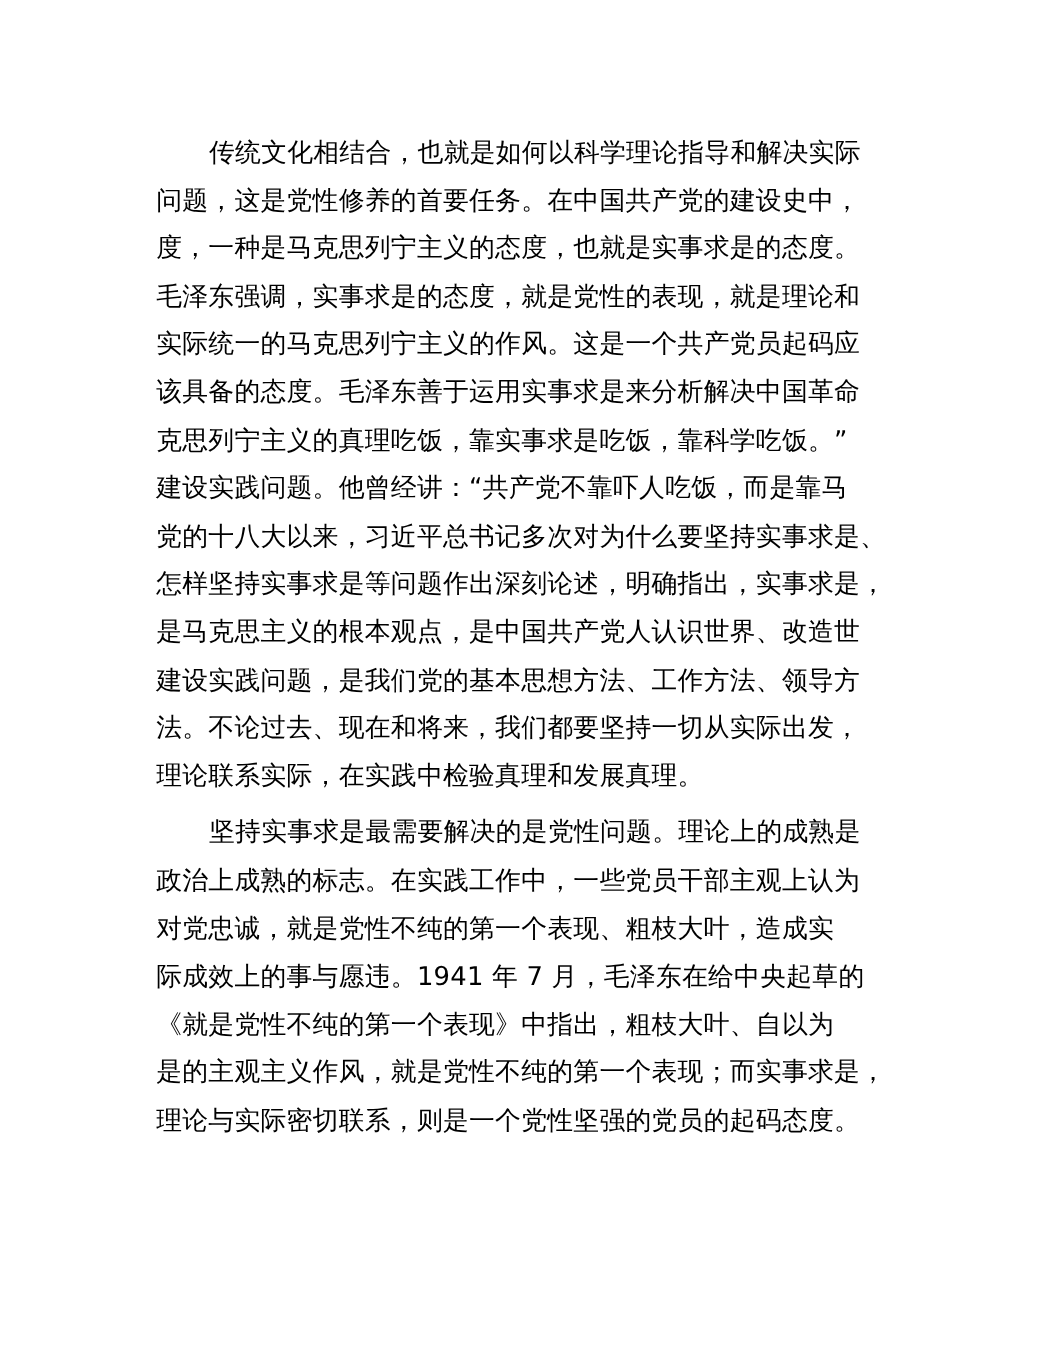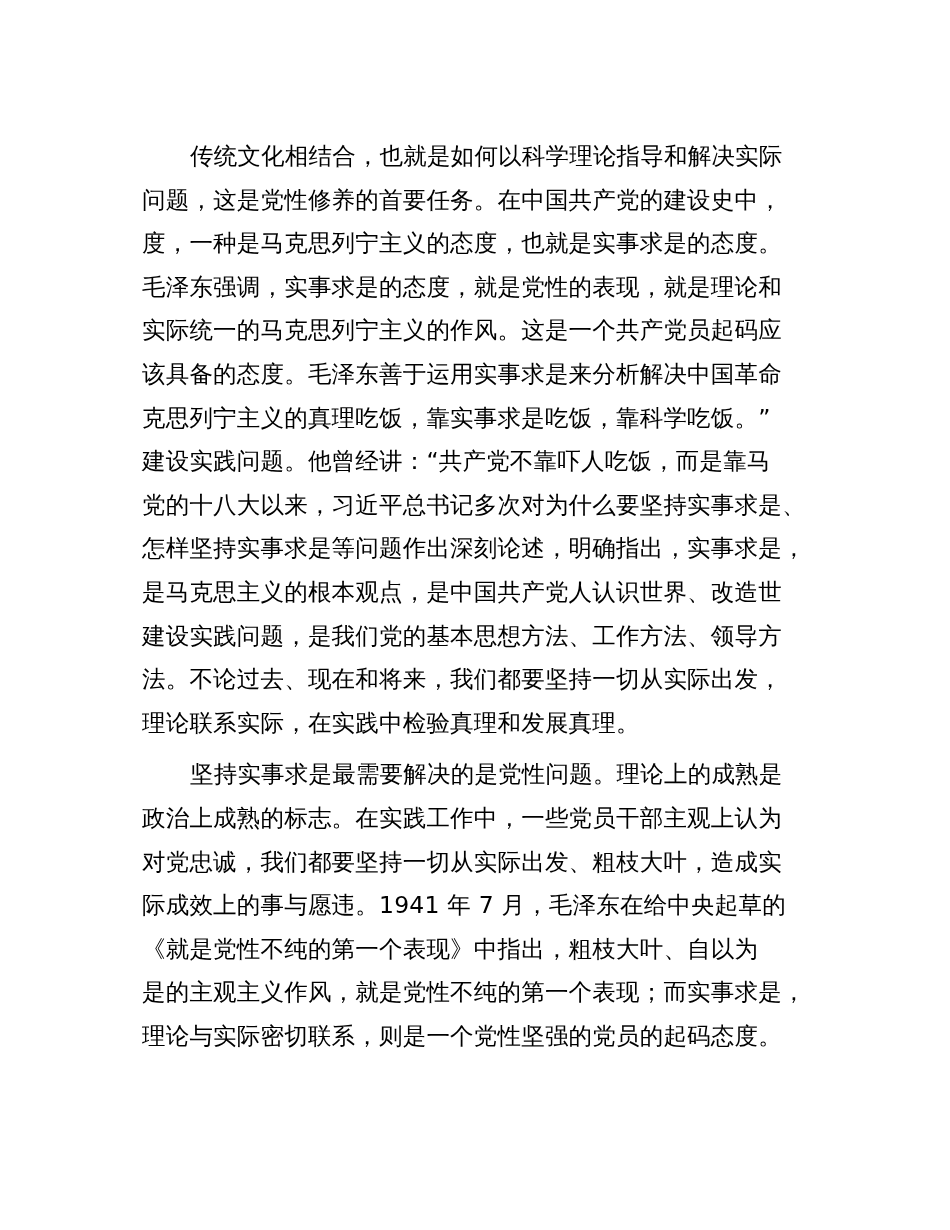--- a/index.html
+++ b/index.html
@@ -1,20 +1,20 @@
 <!DOCTYPE html>
 <html><head>
 <meta charset="utf-8">
 <style>
   html, body { margin: 0; padding: 0; background: #ffffff; }
   body { width: 950px; height: 1230px; position: relative; overflow: hidden; }
   .page {
     position: absolute; left: 142px; top: 117px; width: 690px;
     font-family: "DejaVu Sans", sans-serif;
-    font-size: 23.5px; color: #000000; margin-top: 18px;
+    font-size: 23.5px; color: #000000;
   }
   .line { height: 43.6px; line-height: 43.6px; white-space: nowrap; letter-spacing: 0.2px; }
   .indent { padding-left: 48px; }
   .para-gap { height: 8px; }
 </style>
 </head>
 <body>
 
 <div class="page">
   <div>
@@ -30,19 +30,19 @@
     <div class="line">怎样坚持实事求是等问题作出深刻论述，明确指出，实事求是，</div>
     <div class="line">是马克思主义的根本观点，是中国共产党人认识世界、改造世</div>
     <div class="line">建设实践问题，是我们党的基本思想方法、工作方法、领导方</div>
     <div class="line">法。不论过去、现在和将来，我们都要坚持一切从实际出发，</div>
     <div class="line">理论联系实际，在实践中检验真理和发展真理。</div>
   </div>
   <div class="para-gap"></div>
   <div>
     <div class="line indent">坚持实事求是最需要解决的是党性问题。理论上的成熟是</div>
     <div class="line">政治上成熟的标志。在实践工作中，一些党员干部主观上认为</div>
-    <div class="line">对党忠诚，我们都要坚持一切从实际出发、粗枝大叶，造成实</div>
+    <div class="line">对党忠诚，就是党性不纯的第一个表现、粗枝大叶，造成实</div>
     <div class="line">际成效上的事与愿违。1941 年 7 月，毛泽东在给中央起草的</div>
     <div class="line">《就是党性不纯的第一个表现》中指出，粗枝大叶、自以为</div>
     <div class="line">是的主观主义作风，就是党性不纯的第一个表现；而实事求是，</div>
     <div class="line">理论与实际密切联系，则是一个党性坚强的党员的起码态度。</div>
   </div>
 </div>
 
 </body></html>

